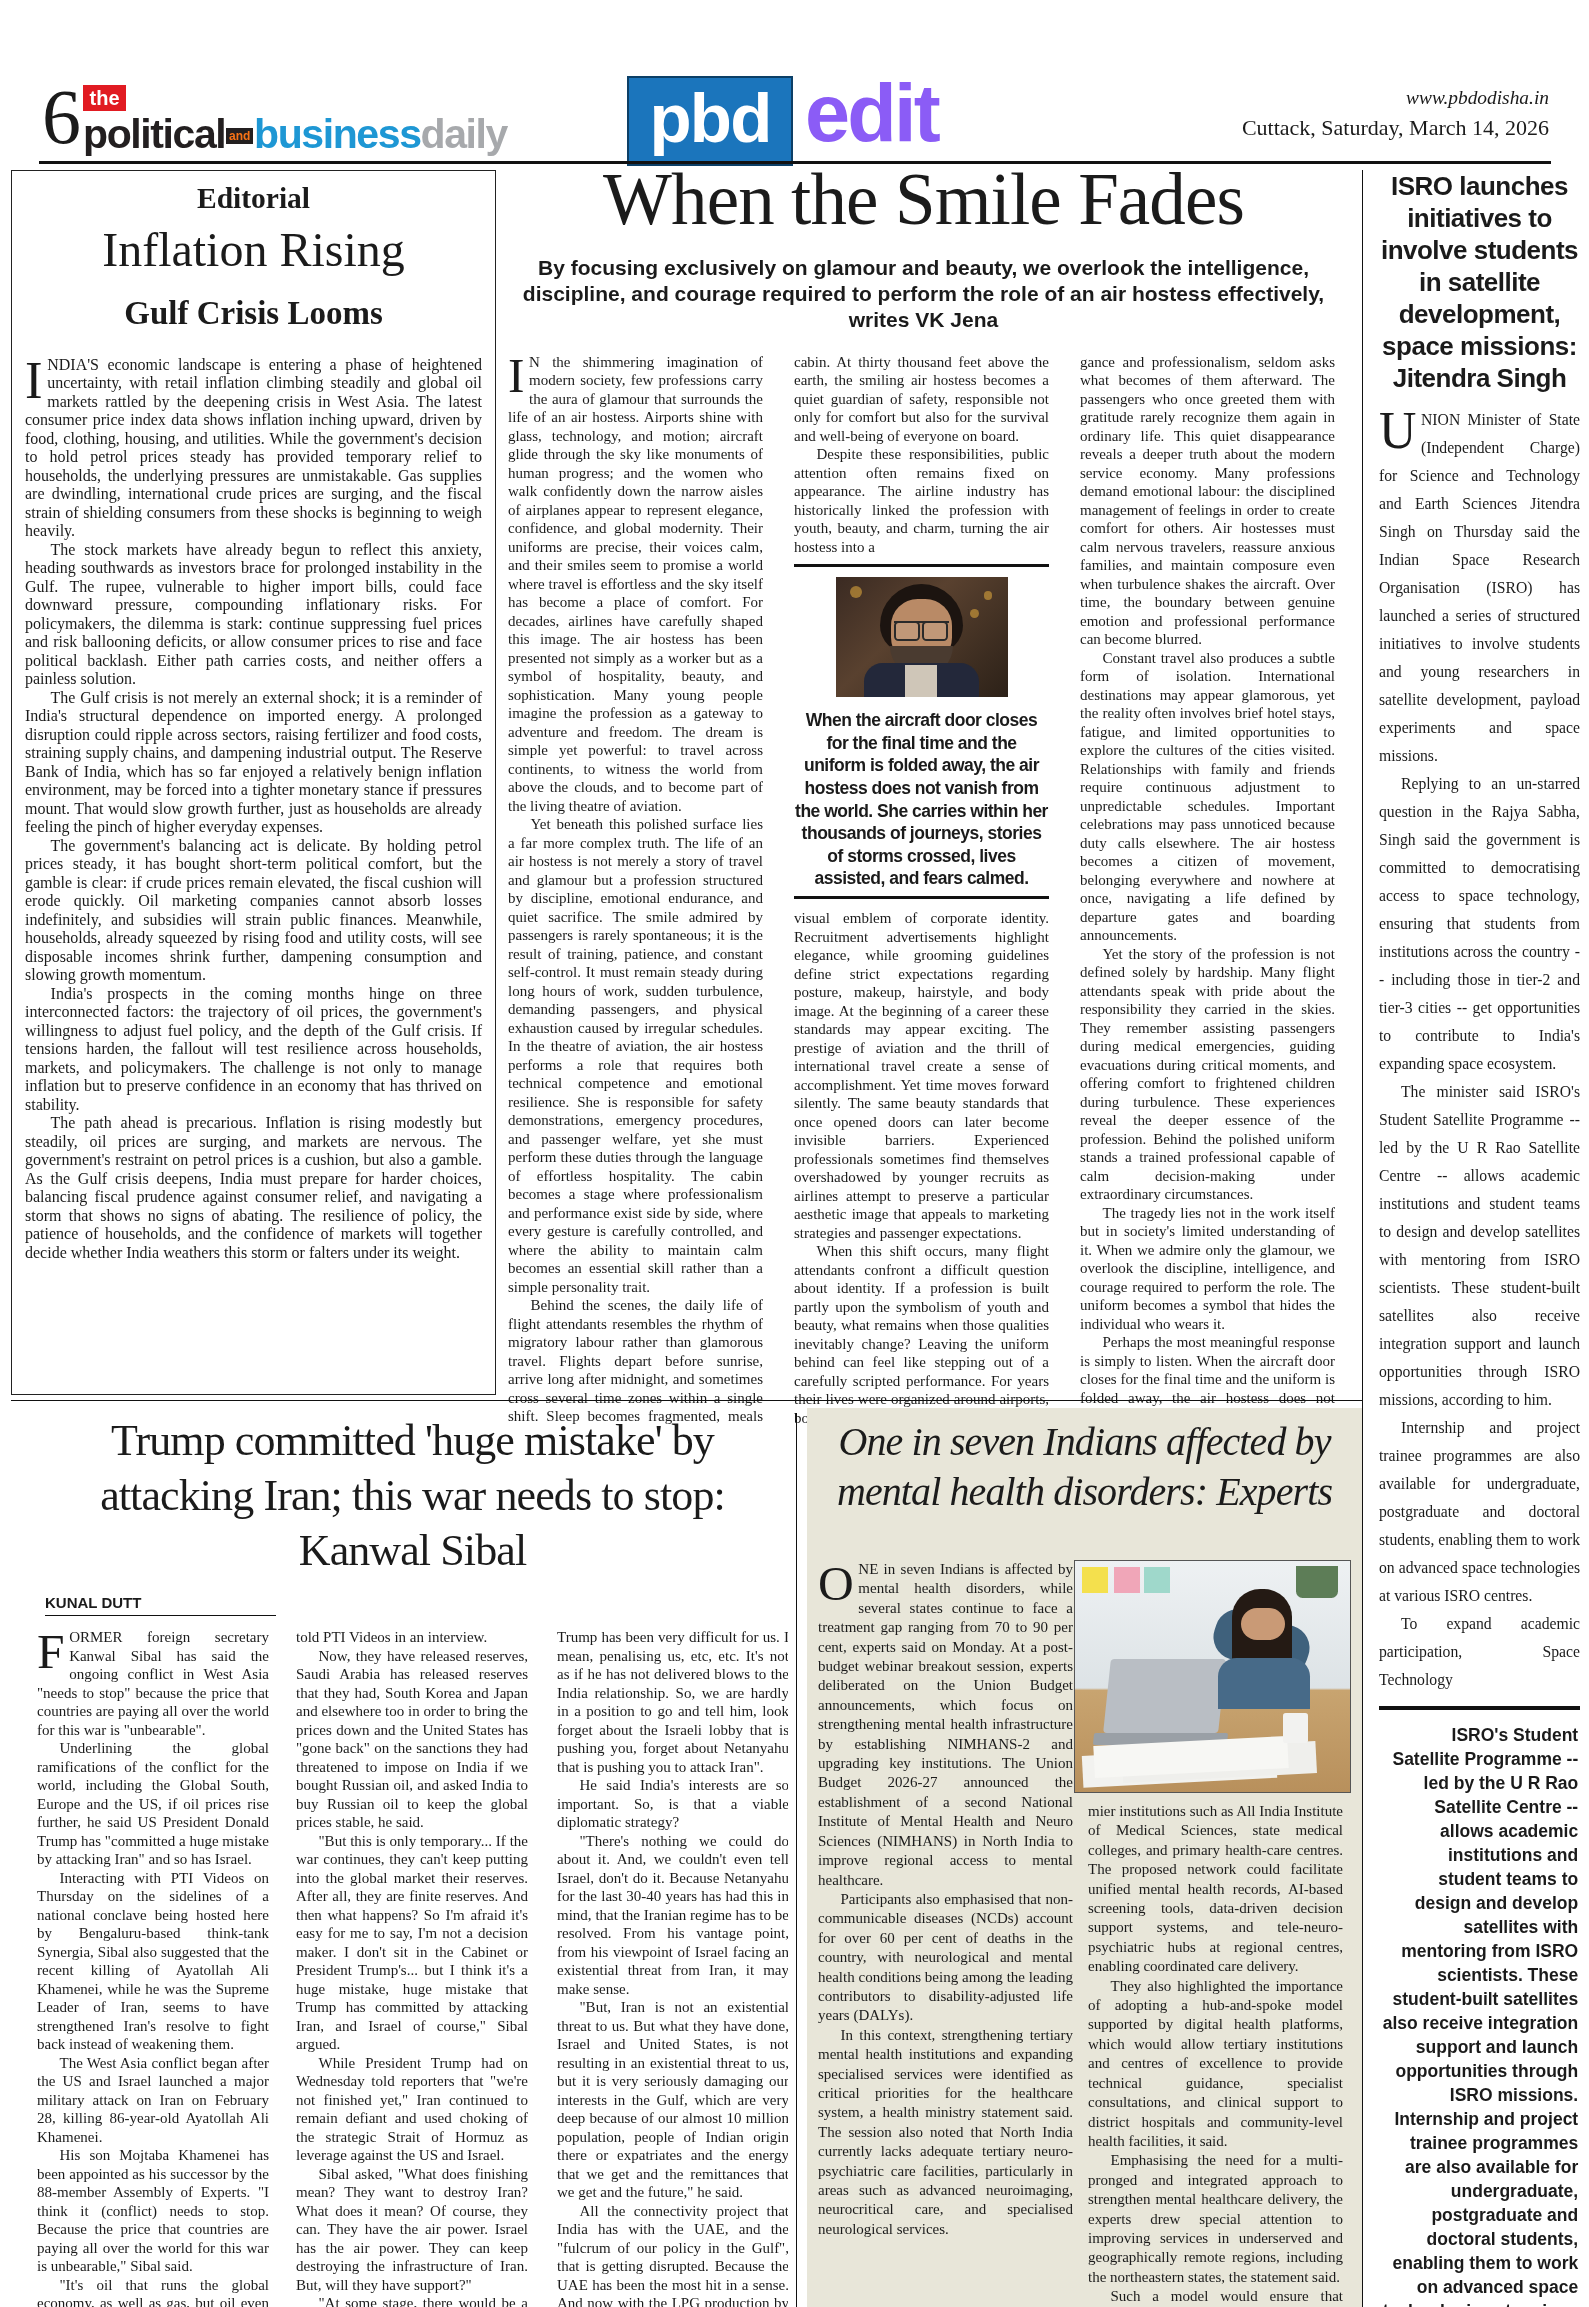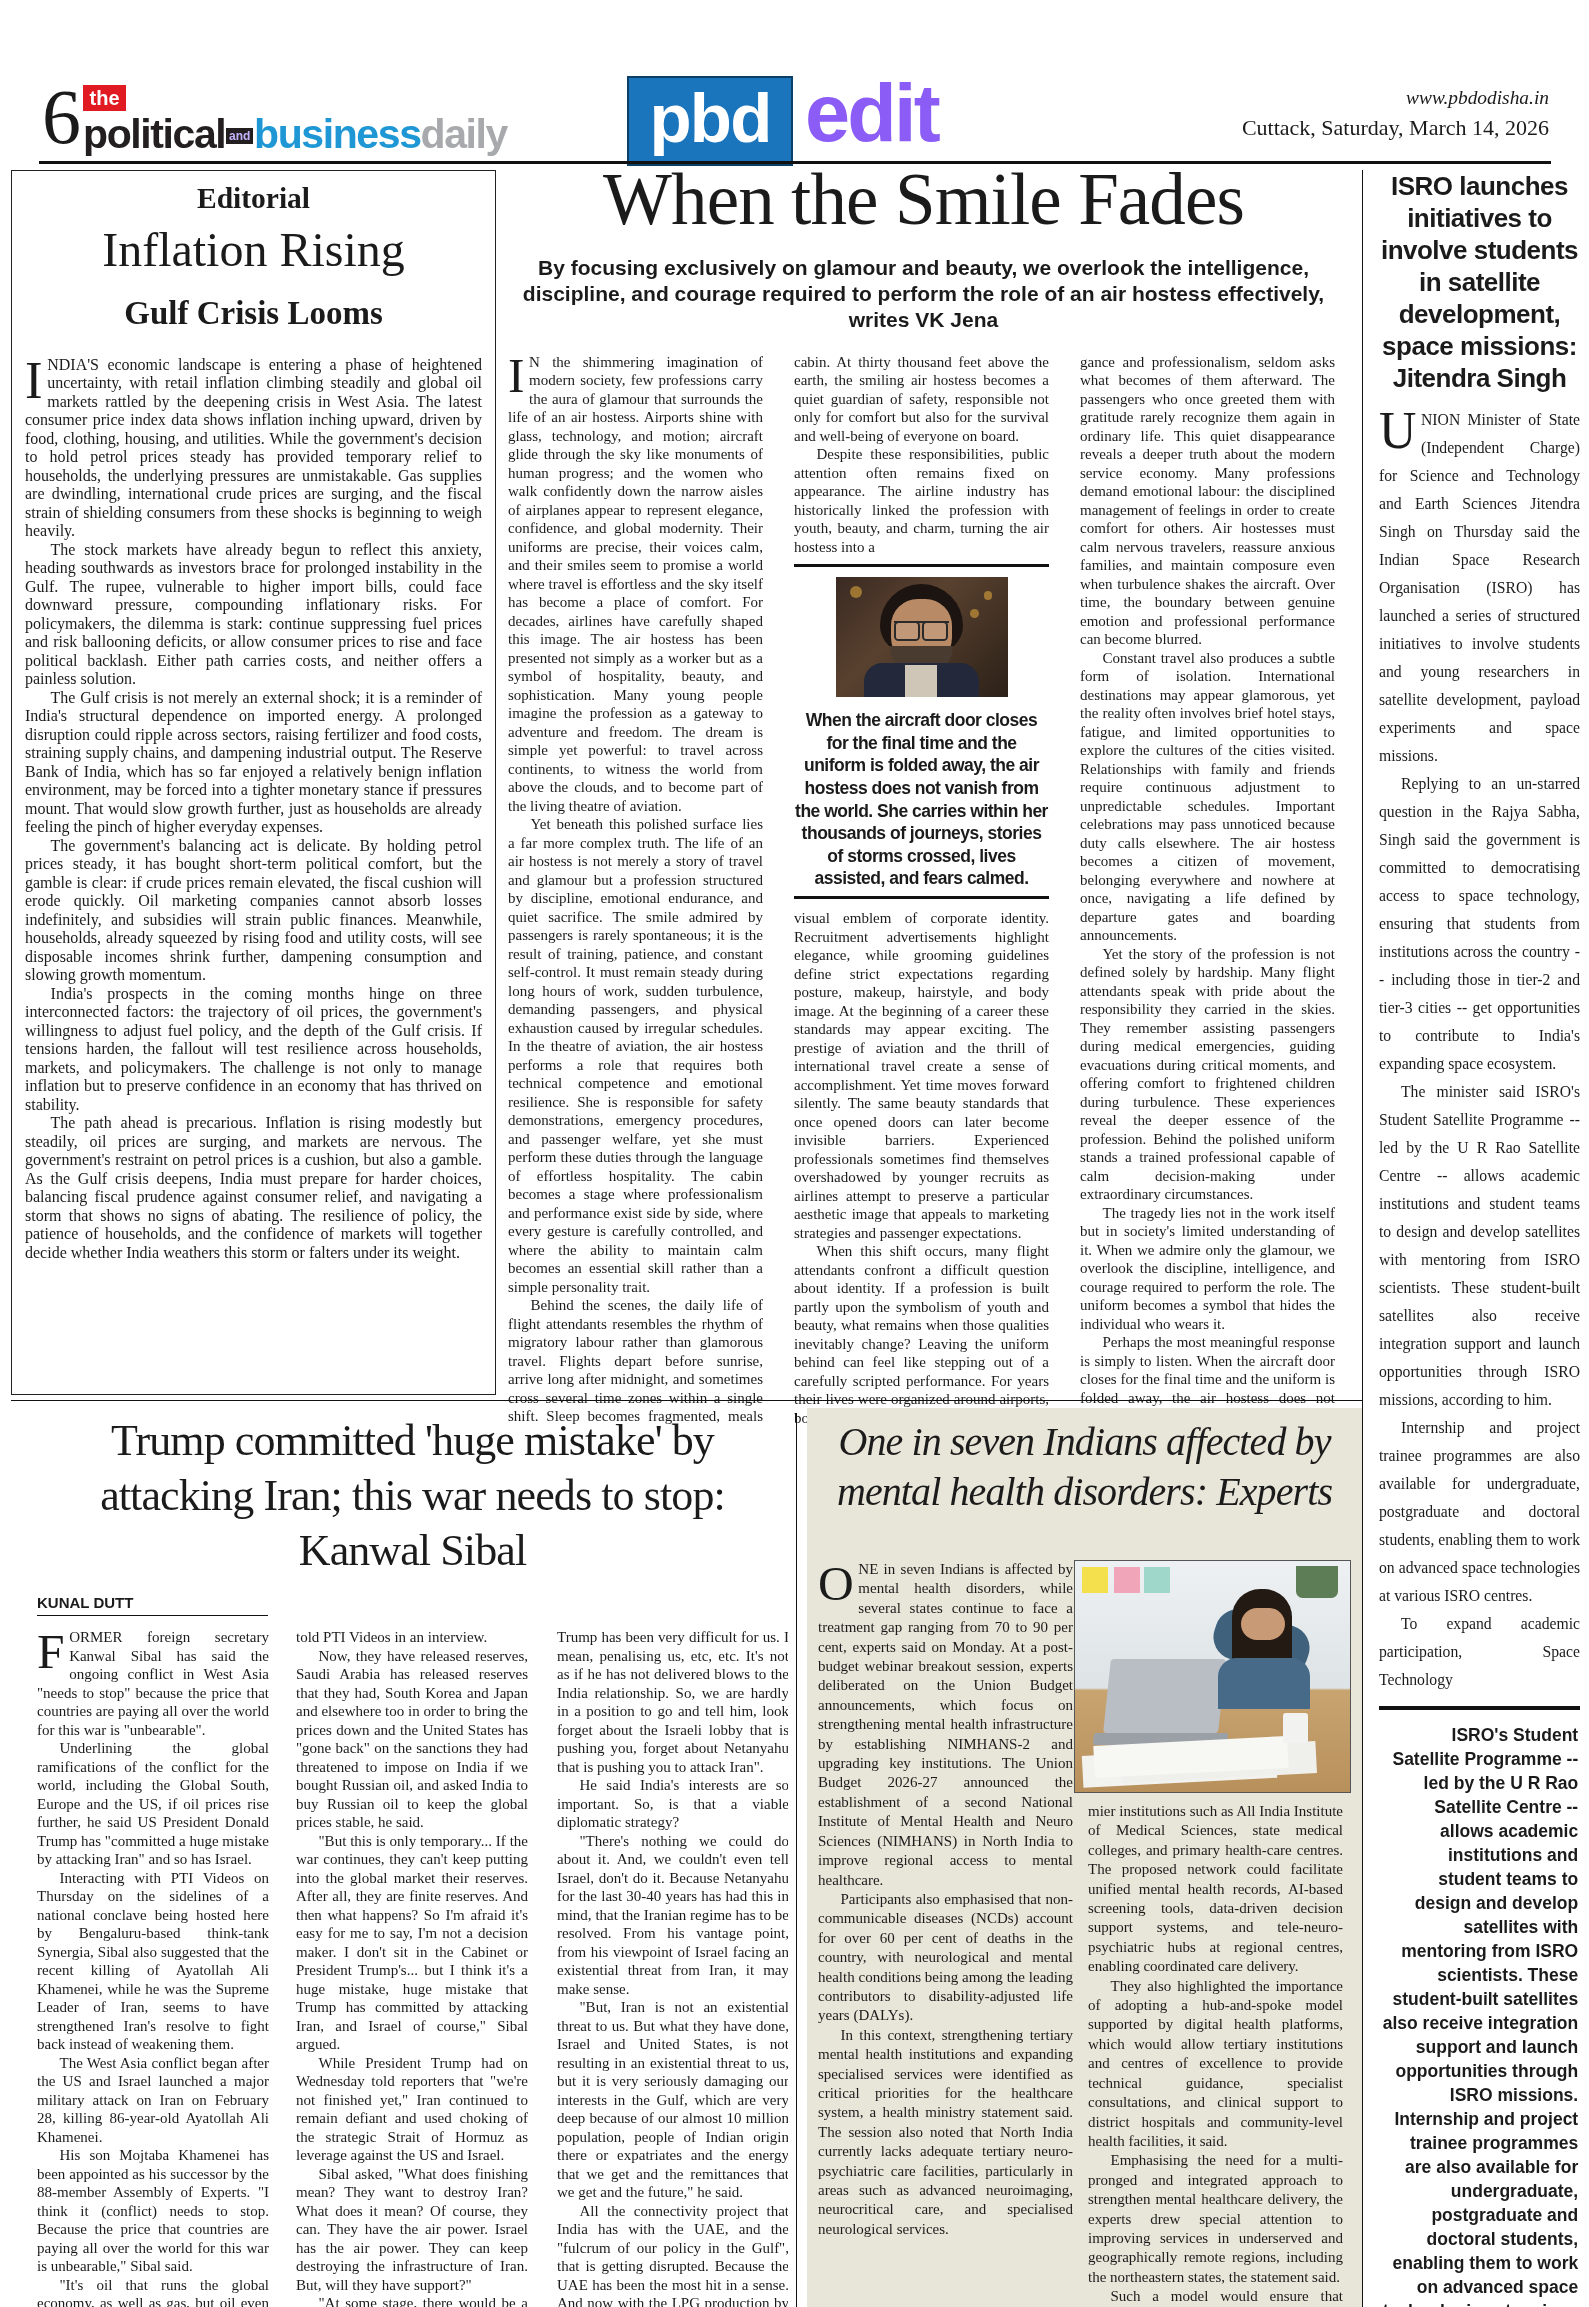--- a/index.html
+++ b/index.html
@@ -8,21 +8,21 @@
     position:relative; width:1589px; height:2452px; background:#ffffff;
     font-family:"Liberation Serif", serif; color:#1b1b1b; overflow:hidden;
   }
   
   .pageno { position:absolute; left:42px; top:78px; font-size:78px; line-height:1; font-family:"Liberation Serif",serif; }
   .masthead { position:absolute; left:83px; top:85px; width:351px; height:74px; }
   .the-box { position:absolute; left:0; top:0; background:#e11b22; color:#fff; font-family:"Liberation Sans",sans-serif;
              font-weight:bold; font-size:20px; padding:2.8px 6.5px 3.7px; line-height:1; }
   .mast-row { position:absolute; left:0; top:29px; white-space:nowrap; font-family:"Liberation Sans",sans-serif; font-weight:bold; font-size:41px; letter-spacing:-1.4px; line-height:1; }
   .mast-political { color:#231f20; }
-  .mast-and { display:inline-block; background:#231f20; color:#c4b5fd; font-size:12px; padding:1.8px 2.8px; vertical-align:8.3px; letter-spacing:0; margin:0 0.9px; }
+  .mast-and { display:inline-block; background:#231f20; color:#f97316; font-size:12px; padding:1.8px 2.8px; vertical-align:8.3px; letter-spacing:0; margin:0 0.9px; }
   .mast-business { color:#1e97d4; }
   .mast-daily { color:#a7a9ac; }
   .pbd-box { position:absolute; left:627px; top:76px; width:166px; height:90px; background:#1b75bc; border:2.3px solid #0c3f66;
              color:#fff; font-family:"Liberation Sans",sans-serif; font-weight:bold; font-size:69px; line-height:81px; text-align:center; letter-spacing:-1.8px;}
   .edit-word { position:absolute; left:805px; top:73px; font-family:Liberation Sans, sans-serif; font-weight:bold; font-size:81px; letter-spacing:-2.8px; color:#8b5cf6; line-height:1; }
   .site { position:absolute; right:40px; top:87px; font-style:italic; font-size:19.4px; }
   .dateline { position:absolute; right:40px; top:115px; font-size:22px; }
   .rule-top { position:absolute; left:39px; top:161px; width:1512px; height:3.2px; background:#111; }
 
   
@@ -67,21 +67,21 @@
   .isro-body p + p { text-indent:1.4em; }
   .isro-box { border-top:4.6px solid #111; border-bottom:4.6px solid #111; padding:13px 1.8px 14px; margin:12px 0;
               font-family:"Liberation Sans",sans-serif; font-weight:bold; font-size:17.5px; line-height:24px; text-align:right; }
 
   
   .rule-mid { position:absolute; left:11px; top:1400px; width:1351px; height:1.4px; background:#111; }
 
   
   .trump { position:absolute; left:37px; top:1413px; width:751px; }
   .trump-head { text-align:center; font-size:44px; line-height:1.25; letter-spacing:-0.9px; }
-  .trump-by { margin-top:15.7px; font-family:"Liberation Sans",sans-serif; font-weight:bold; font-size:15px; border-bottom:1.8px solid #111; width:231px; padding-bottom:4.6px; }
+  .trump-by { margin-top:15.7px; font-family:"Liberation Sans",sans-serif; font-weight:bold; font-size:15px; border-bottom:1.8px solid #111; width:231px; padding-bottom:4.6px;margin-left:8px; }
   .trump-cols { position:relative; margin-top:12px; height:867px; overflow:hidden; }
   .tcol { position:absolute; top:0; width:232px; font-size:15px; line-height:18.5px; text-align:justify; }
   .tcol p + p { text-indent:1.5em; }
   .tcol-1 { left:0; } .tcol-2 { left:259px; } .tcol-3 { left:520px; }
   .vrule-trump { position:absolute; left:796px; top:1413px; width:1.4px; height:1020px; background:#111; }
 
   
   .mental { position:absolute; left:807px; top:1408px; width:555px; height:1024px; background:#e8e6d9; padding:9.2px 11px; }
   .mental-head { text-align:center; font-style:italic; font-size:40px; line-height:1.25; letter-spacing:-0.9px; }
   .mental-photo { position:absolute; left:267px; top:152px; width:277px; height:233px; border:1.4px solid #555; overflow:hidden;

